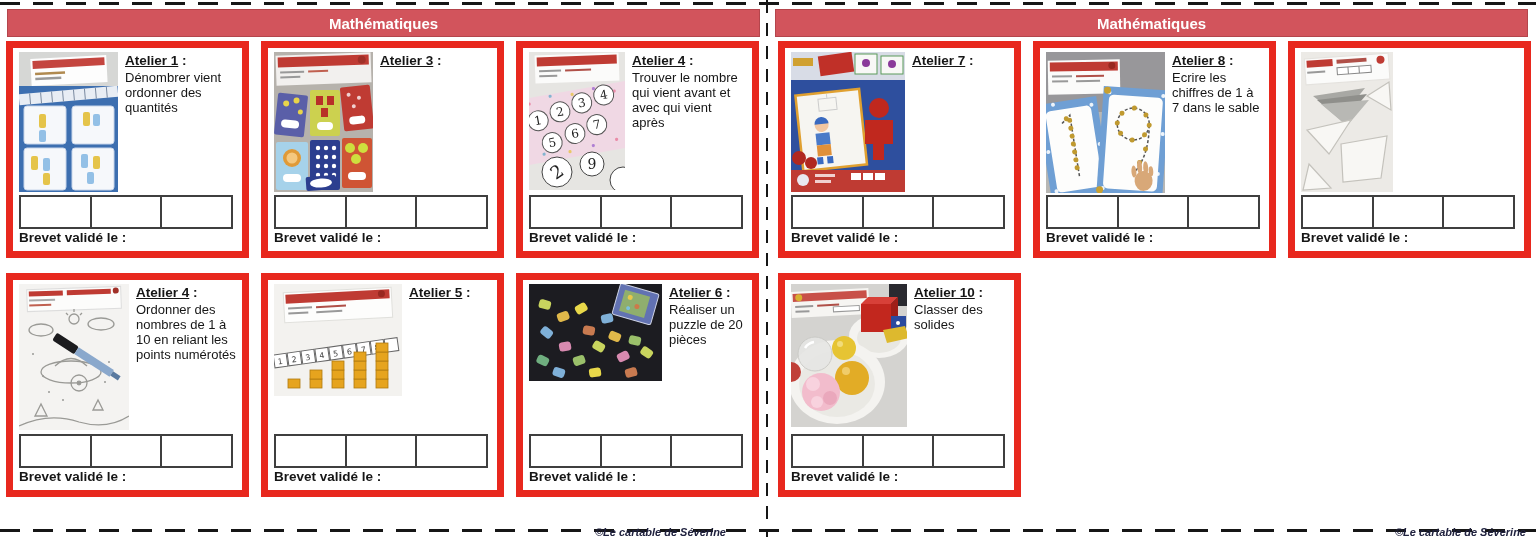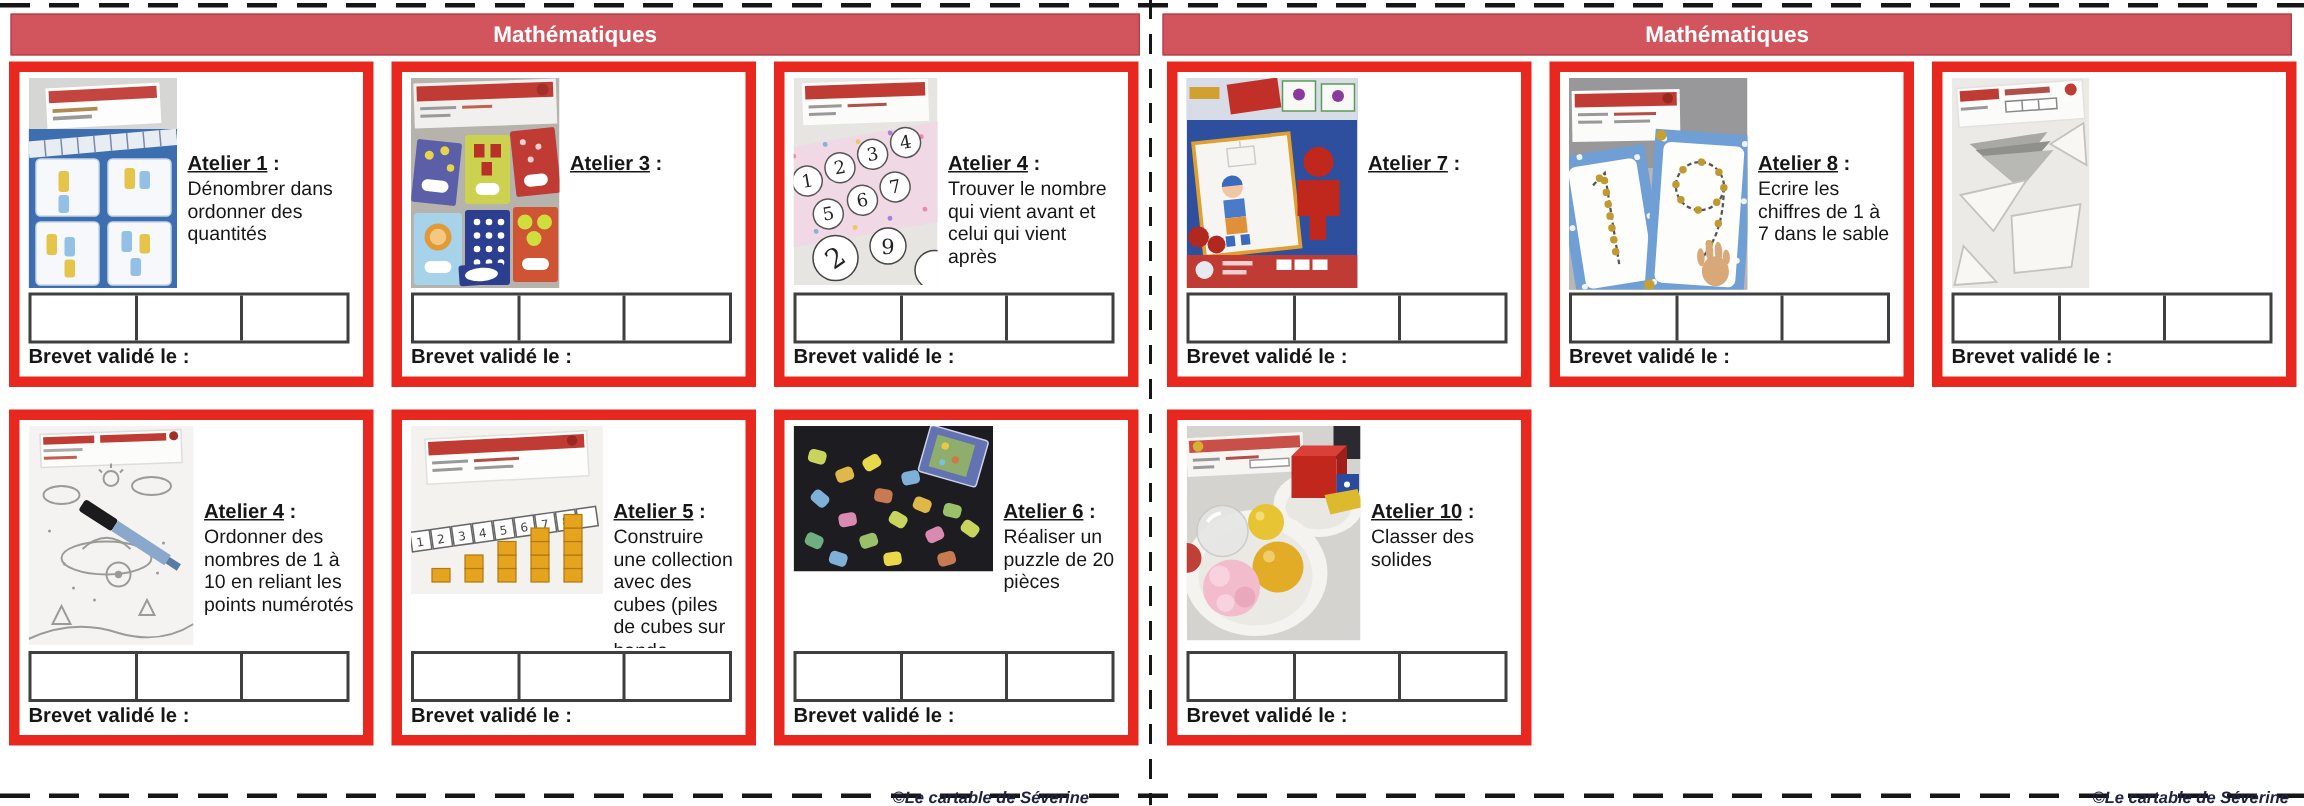--- a/index.html
+++ b/index.html
@@ -18,21 +18,21 @@
                font-weight:bold;font-size:15px;color:#ffffff;}
   .card{position:absolute;width:243px;background:#fff;border:7px solid var(--card-border,#e8281e);
         box-sizing:border-box;display:flex;flex-direction:column;padding:4px 6px 5px 6px;}
   .r1{top:41px;height:217px}
   .r2{top:273px;height:224px}
   .col1{left:6px}.col2{left:261px}.col3{left:516px}
   .page-right .col1{left:10px}.page-right .col2{left:265px}.page-right .col3{left:520px}
   .card-main{flex:1;display:flex;gap:7px;overflow:hidden;}
   .photo{flex:0 0 auto;}
   .photo svg{display:block}
-  .text-col{flex:1;min-width:0;padding-top:1px;margin-top:48px;}
+  .text-col{flex:1;min-width:0;padding-top:1px;}
   .atelier-title{font-size:13.5px;font-weight:bold;line-height:1.15;}
   .atelier-title .u{text-decoration:underline;}
   .desc{font-size:13px;line-height:1.17;margin-top:1px;}
   .cells{height:30px;border:2px solid var(--table-border,#3f3f3f);display:flex;margin:2px 3px 2px 0;flex:0 0 auto;background:#fff;}
   .cell{flex:1;}
   .cell + .cell{border-left:2px solid var(--table-border,#3f3f3f);}
   .brevet{font-size:13.5px;font-weight:bold;line-height:1.1;flex:0 0 auto;}
   .page-footer{position:absolute;top:526px;font-size:11px;font-weight:bold;color:var(--footer-text,#20223f);font-style:italic;}
   .page-left .page-footer{right:42px}
   .page-right .page-footer{right:10px}
@@ -76,21 +76,21 @@
                 <rect x="24" y="106" width="7" height="13" rx="2" fill="#93c0e6"></rect>
                 <rect x="24" y="121" width="7" height="12" rx="2" fill="#e5c44a"></rect>
               <rect x="62" y="102" width="7" height="14" rx="2" fill="#93c0e6"></rect>
                 <rect x="74" y="104" width="7" height="13" rx="2" fill="#e5c44a"></rect>
                 <rect x="68" y="120" width="7" height="12" rx="2" fill="#93c0e6"></rect>
             </g>
           </svg>
         </div>
         <div class="text-col">
           <div class="atelier-title"><span class="u">Atelier 1</span><span> :</span></div>
-          <div class="desc">Dénombrer dans ordonner des quantités</div>
+          <div class="desc">Dénombrer vient ordonner des quantités</div>
         </div>
       </div>
       <div class="cells">
           <div class="cell"></div>
           <div class="cell"></div>
           <div class="cell"></div>
         </div>
       <div class="brevet">Brevet validé le :</div>
     </div>
 
@@ -214,21 +214,21 @@
               <circle cx="28" cy="120" r="15" fill="#fff" stroke="#444"></circle>
                 <text x="28" y="126" font-size="18" transform="rotate(-35 28 120)">2</text>
               <circle cx="63" cy="112" r="12" fill="#fff" stroke="#444"></circle>
                 <text x="63" y="117" font-size="14">9</text>
               <circle cx="94" cy="128" r="13" fill="#fff" stroke="#444"></circle>
             </g>
           </svg>
         </div>
         <div class="text-col">
           <div class="atelier-title"><span class="u">Atelier 4</span><span> :</span></div>
-          <div class="desc">Trouver le nombre qui vient avant et celui qui vient après</div>
+          <div class="desc">Trouver le nombre qui vient avant et avec qui vient après</div>
         </div>
       </div>
       <div class="cells">
           <div class="cell"></div>
           <div class="cell"></div>
           <div class="cell"></div>
         </div>
       <div class="brevet">Brevet validé le :</div>
     </div>
 
@@ -337,21 +337,20 @@
               <rect x="102" y="95" width="12" height="9"></rect>
                 <rect x="102" y="86" width="12" height="9"></rect>
                 <rect x="102" y="77" width="12" height="9"></rect>
                 <rect x="102" y="68" width="12" height="9"></rect>
                 <rect x="102" y="59" width="12" height="9"></rect>
             </g>
           </svg>
         </div>
         <div class="text-col">
           <div class="atelier-title"><span class="u">Atelier 5</span><span> :</span></div>
-          <div class="desc">Construire une collection avec des cubes (piles de cubes sur bande numérique)</div>
         </div>
       </div>
       <div class="cells">
           <div class="cell"></div>
           <div class="cell"></div>
           <div class="cell"></div>
         </div>
       <div class="brevet">Brevet validé le :</div>
     </div>
 

